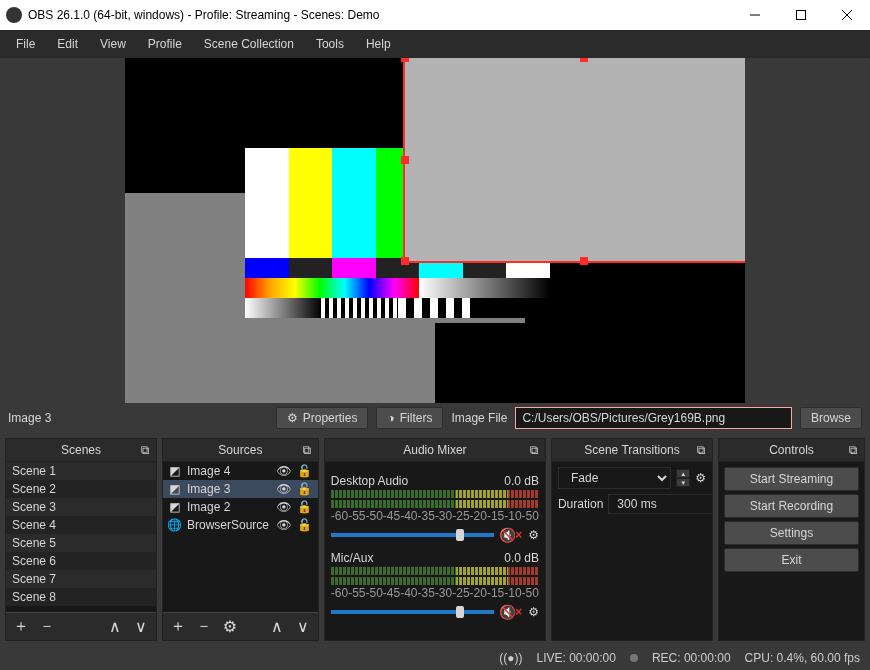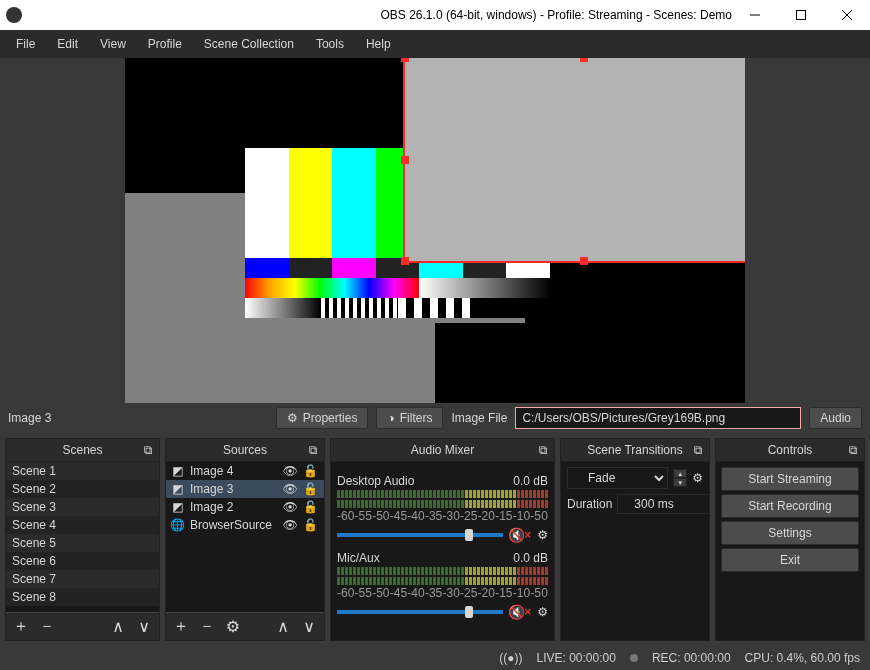--- a/index.html
+++ b/index.html
@@ -1,17 +1,17 @@
 <!DOCTYPE html>
 <html><head>
 <meta charset="utf-8">
 <style>
 * { margin: 0; padding: 0; box-sizing: border-box; font-family: "Segoe UI", Tahoma, sans-serif; font-size: 12px; }
 body { background: #2b2b2b; color: #d6d6d6; width: 870px; height: 670px; overflow: hidden; display: flex; flex-direction: column; }
-.titlebar { background: #fff; color: #000; height: 30px; display: flex; align-items: center; padding: 0 0 0 6px; text-align: right; }
+.titlebar { background: #fff; color: #000; height: 30px; display: flex; align-items: center; padding: 0 0 0 6px; }
 .titlebar .logo { width: 16px; height: 16px; border-radius: 50%; background: #333; margin-right: 6px; }
 .titlebar .title { flex: 1; }
 .winbtns { display: flex; }
 .winbtn { width: 46px; height: 30px; display: flex; align-items: center; justify-content: center; cursor: pointer; }
 .winbtn svg { pointer-events: none; }
 .menubar { background: #2b2b2b; display: flex; gap: 2px; padding: 4px 6px; }
 .menuitem { padding: 3px 10px; cursor: pointer; }
 .preview-area { flex: 0 0 345px; background: #393939; display: flex; align-items: center; justify-content: center; position: relative; }
 .canvas { width: 620px; height: 345px; background: #000; position: relative; overflow: hidden; }
 .gray-bg { position: absolute; left: 0; top: 135px; width: 400px; height: 130px; background: #808080; }
@@ -52,24 +52,24 @@
 .channel { margin-bottom: 8px; }
 .ch-head { display: flex; justify-content: space-between; font-size: 11px; }
 .meter { height: 8px; background: linear-gradient(to right, #3a6b2a 0 60%, #a3a32a 60% 85%, #a33a2a 85% 100%); position: relative; margin-top: 2px; }
 .meter::after { content: ""; position: absolute; inset: 0; background: repeating-linear-gradient(to right, transparent 0 3px, #181818 3px 4px); }
 .scale { font-size: 8px; color: #999; display: flex; justify-content: space-between; margin-top: 1px; }
 .slider-row { display: flex; align-items: center; gap: 6px; margin-top: 4px; }
 .slider { flex: 1; height: 4px; background: #1f78c8; position: relative; cursor: pointer; }
 .slider .thumb { position: absolute; right: 30px; top: -4px; width: 8px; height: 12px; background: #d6d6d6; border-radius: 2px; }
 .mute { color: #d33; cursor: pointer; font-size: 14px; display: flex; align-items: center; }
 .gear { cursor: pointer; }
-.trans { width: 150px; }
+.trans { width: 162px; }
 .trans-body { padding: 5px 6px; }
 .trans-row { display: flex; align-items: center; gap: 5px; margin-bottom: 5px; }
-.select { background: #181818; border: 1px solid #2c2c2c; color: #d6d6d6; padding: 2px 16px; flex: 1; }
+.select { background: #181818; border: 1px solid #2c2c2c; color: #d6d6d6; padding: 2px 8px; flex: 1; }
 .spinbtns { display: flex; flex-direction: column; }
 .spinbtn { width: 14px; height: 9px; background: #3c3c3c; border: 1px solid #222; cursor: pointer; font-size: 7px; display: flex; align-items: center; justify-content: center; }
 .controls { width: 150px; }
 .controls-body { padding: 5px; display: flex; flex-direction: column; gap: 3px; }
 .controls-body .btn { justify-content: center; padding: 4px; }
 .statusbar { background: #393939; display: flex; align-items: center; justify-content: flex-end; gap: 14px; height: 24px; padding: 0 10px; color: #ccc; }
 .statusbar .dot { width: 8px; height: 8px; border-radius: 50%; background: #777; }
 </style>
 </head>
 <body>
@@ -163,21 +163,21 @@
     <span>⚙</span>
     <span>Properties</span>
   </button>
   <button class="btn">
     <span>◑</span>
     <span>Filters</span>
   </button>
   <span>Image File</span>
   <input class="txtinput" value="C:/Users/OBS/Pictures/Grey169B.png" style="">
   <button class="btn">
-      <span>Audio</span>
+      <span>Browse</span>
     </button>
 </div>
 
 <div class="panels">
 
   <div class="panel scenes">
     <div class="panel-header">
       <span>Scenes</span>
       <span class="popicon">⧉</span>
     </div>

